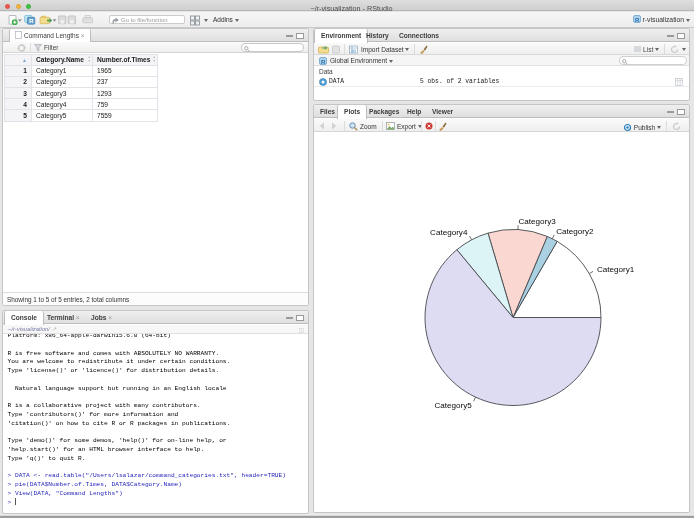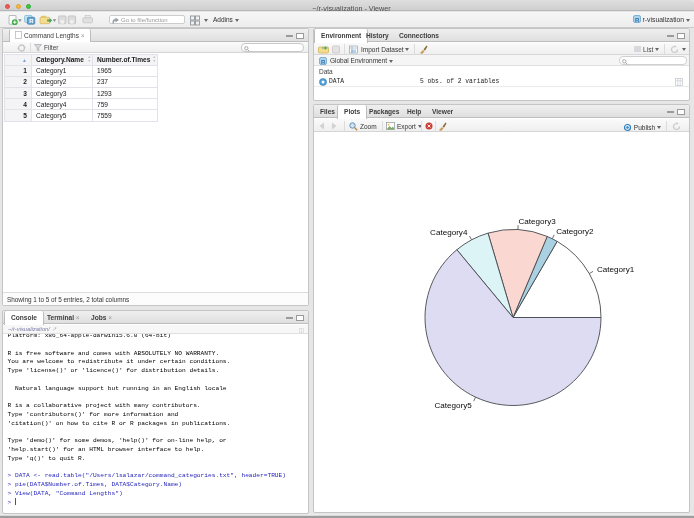--- a/index.html
+++ b/index.html
@@ -98,21 +98,21 @@
 #bottomstrip { position:absolute; left:0; bottom:0; width:694px; height:4px;
   background:#d9d9d9; border-top:1px solid #ececec; border-bottom:2px solid #9d9d9d; }
 </style>
 </head>
 <body>
 
 <div id="titlebar">
   <div class="tl" id="tl1"></div>
     <div class="tl" id="tl2"></div>
     <div class="tl" id="tl3"></div>
-  <div id="title">~/r-visualization - Viewer</div>
+  <div id="title">~/r-visualization - RStudio</div>
 </div>
 
 <div id="toolbar">
 
   <svg class="tbicon" style="left:4px;top:3px" width="100" height="12" viewBox="0 0 100 12">
     <rect x="1" y="0.5" width="7.5" height="9.5" rx="0.5" fill="#fff" stroke="#9aa0a6" stroke-width="0.8"></rect>
     <circle cx="7.2" cy="7.8" r="3.2" fill="#3fae49"></circle>
     <path d="M7.2 6v3.6M5.4 7.8h3.6" stroke="#fff" stroke-width="1.1"></path>
     <path d="M10.8 4.5l4 0 -2 3z" fill="#8a8f94"></path>
     <rect x="18" y="0.5" width="8" height="7.5" rx="1" fill="#c2e8f2" stroke="#6fb3d4" stroke-width="0.8"></rect>

